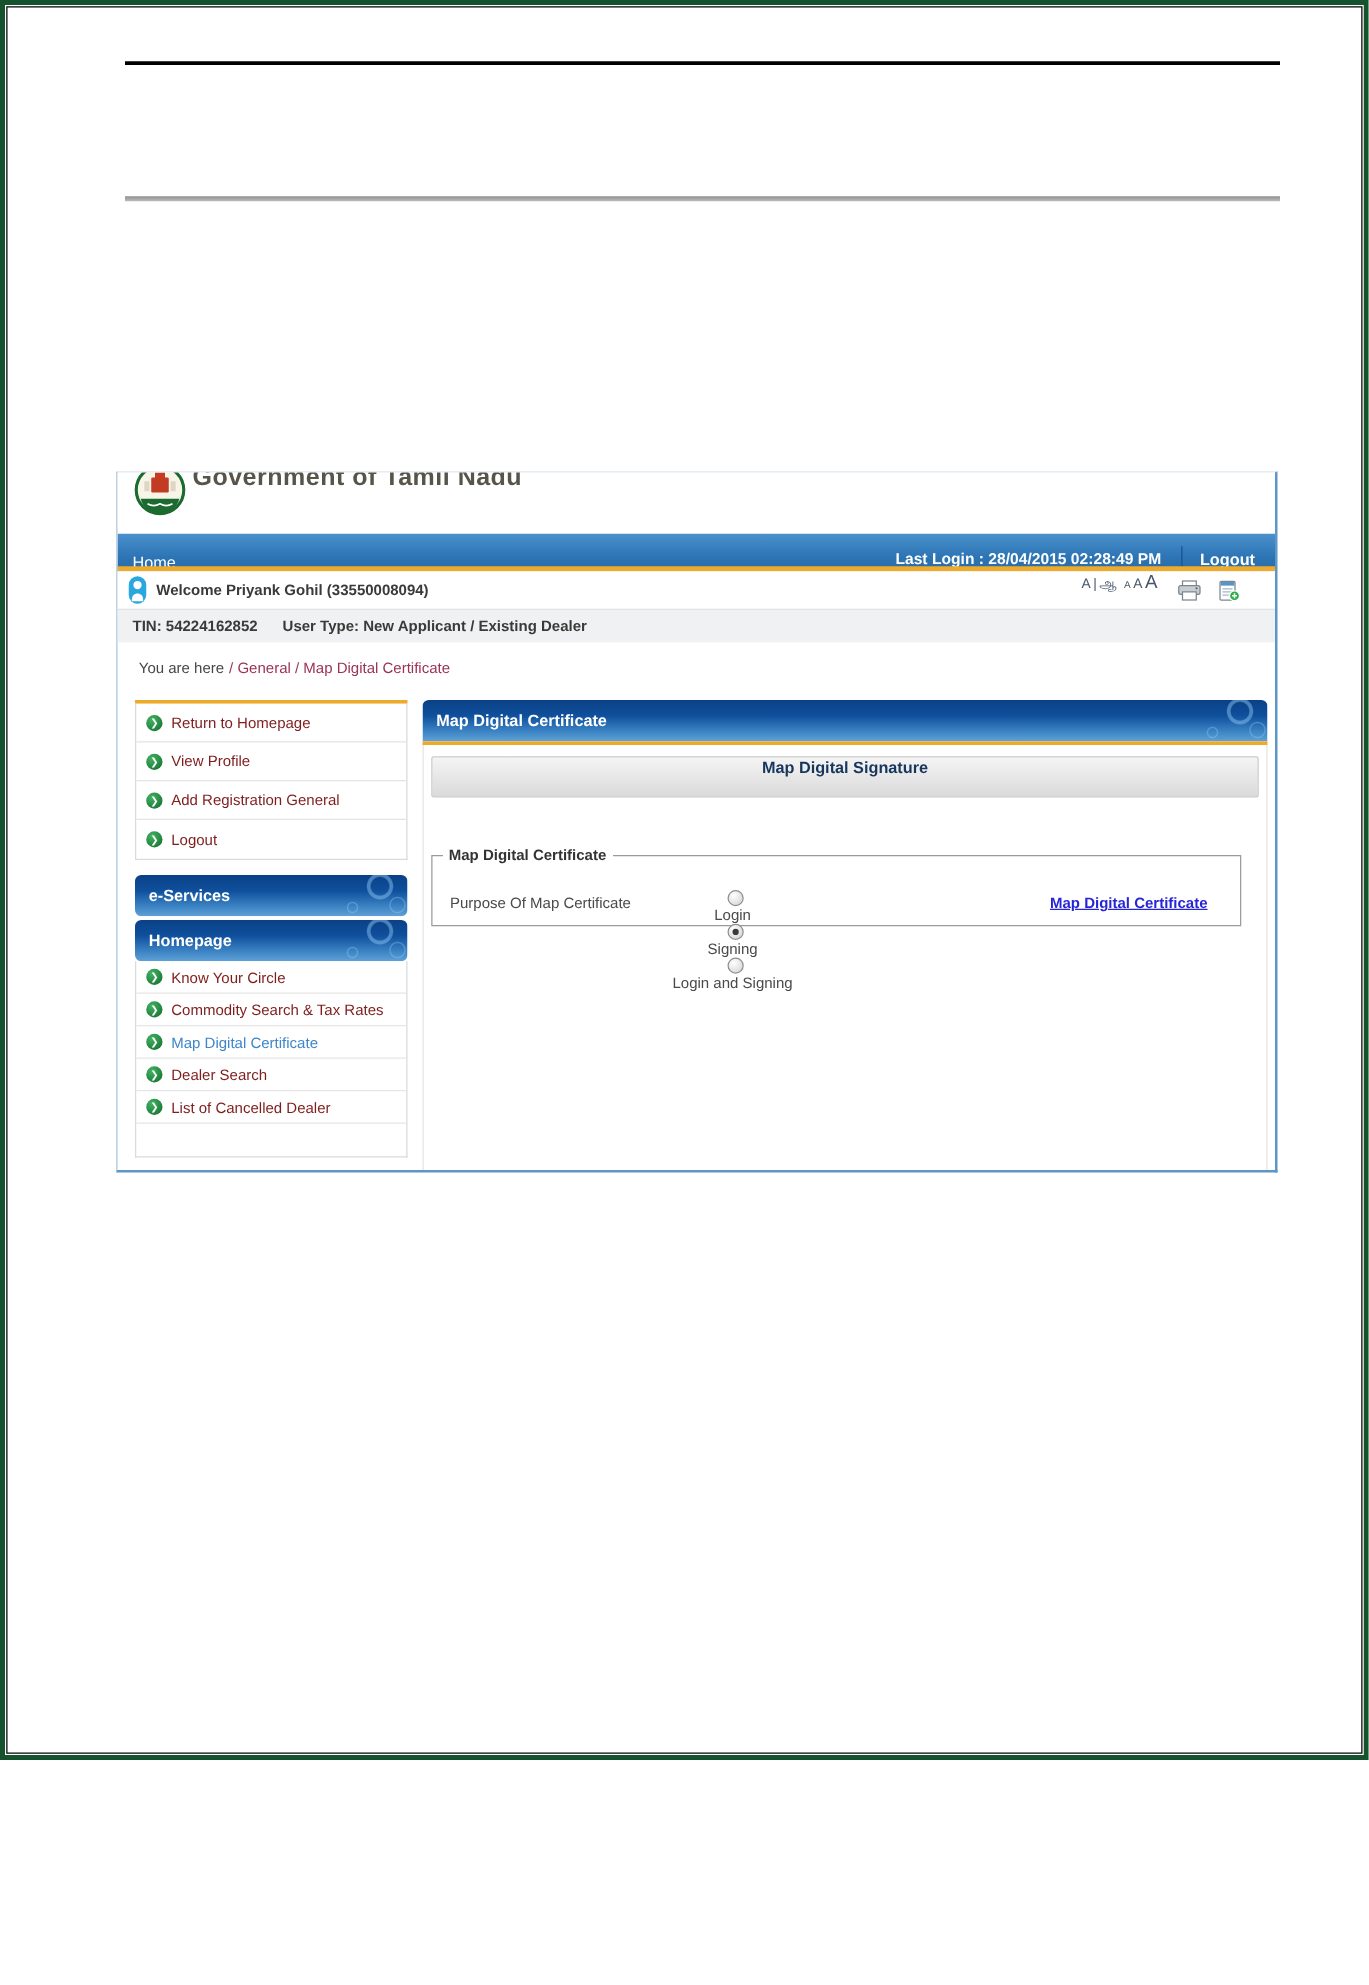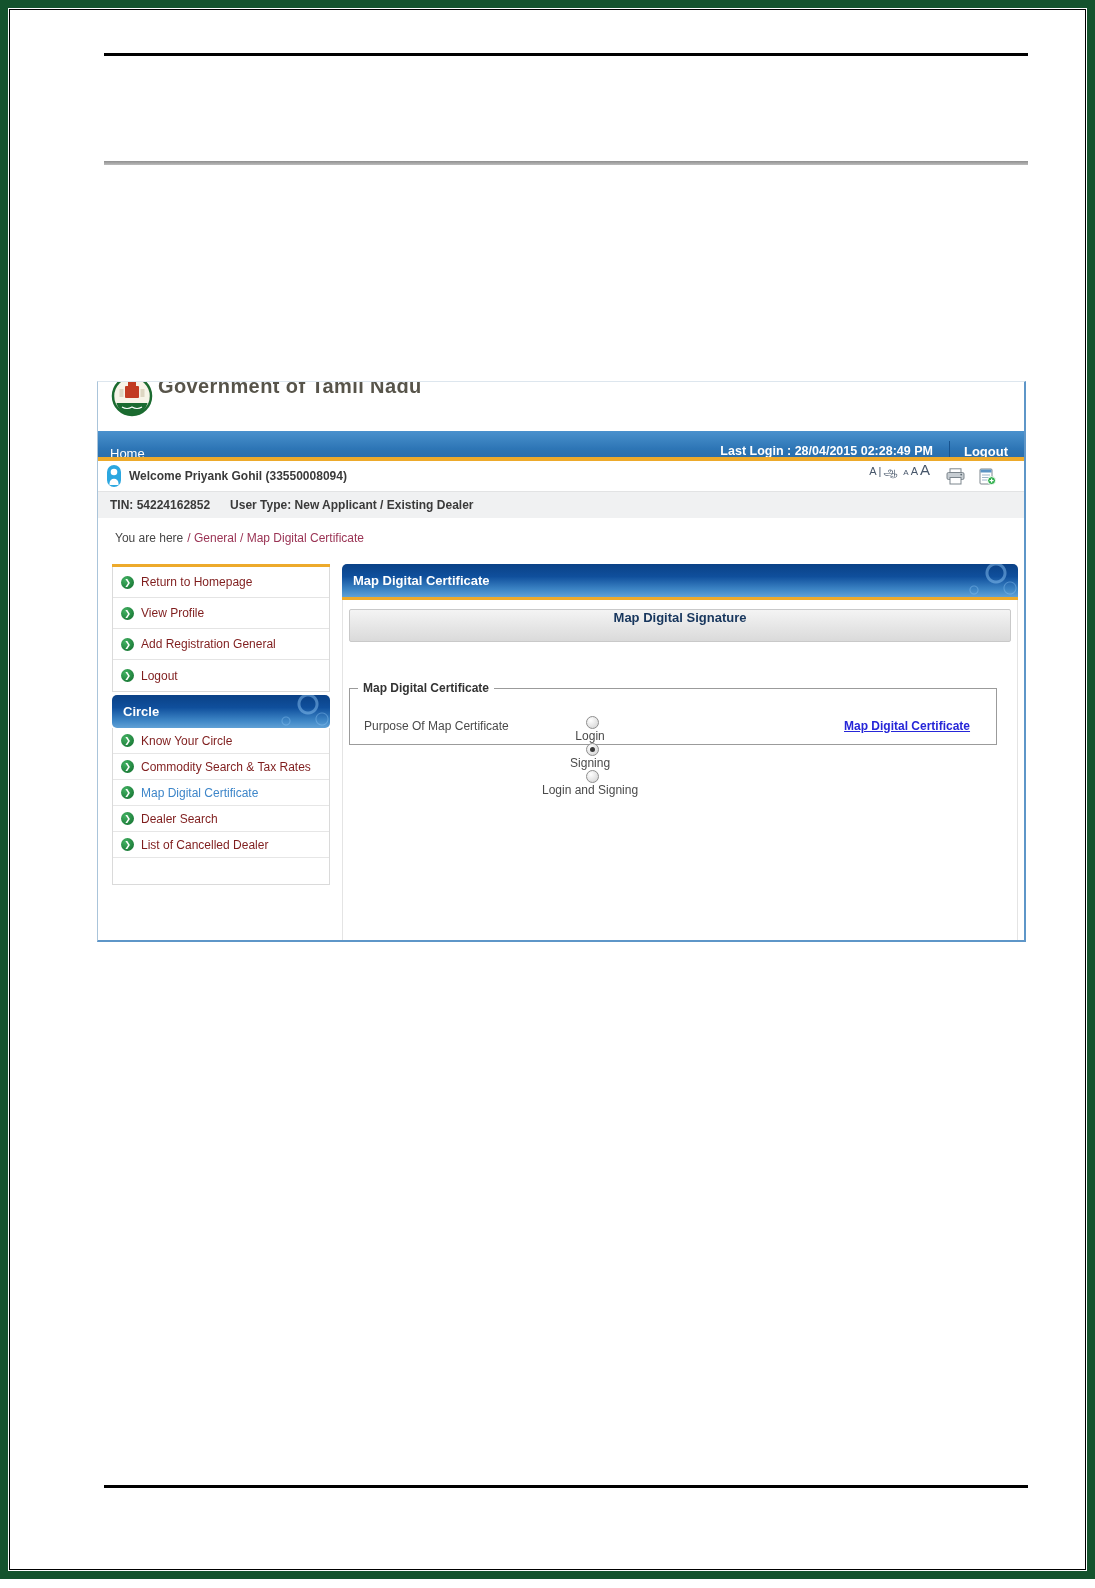--- a/index.html
+++ b/index.html
@@ -1,20 +1,20 @@
 <!DOCTYPE html>
 <html><head>
 <meta charset="utf-8">
 <style>
   * { box-sizing: border-box; }
   html,body { margin:0; padding:0; background:#fff; }
   body { font-family:"Liberation Sans","DejaVu Sans",sans-serif; }
 
-  .page { position:relative; width:1095px; height:1579px; background:#fff;
-          border:8px solid #14532d; overflow:hidden; }
+  .page { position:relative; width:1095px; height:1408px; background:#fff;
+          border:4px solid #14532d; overflow:hidden; }
   .page::after { content:""; position:absolute; inset:1px; border:1px solid #000;
                  pointer-events:none; }
 
   .rule { position:absolute; left:96px; width:924px; }
   .rule-top    { top:45px;  height:3px; background:#000; }
   .rule-mid    { top:153px; height:4px; background:linear-gradient(180deg,#8f8f8f,#bcbcbc); }
   .rule-bottom { top:1477px; height:3px; background:#000; }
 
   
   .screenshot { position:absolute; left:89px; top:373px; width:929px; height:561px;
@@ -205,23 +205,26 @@
             <span class="bullet"></span>
             <span class="side-label">Add Registration General</span>
           </div>
           <div class="side-item">
             <span class="bullet"></span>
             <span class="side-label">Logout</span>
           </div>
         </div>
       </div>
 
+      <div class="panel-header hdr-solo hdr-es">
+        <span>e-Services</span>
+      </div>
 
       <div class="panel-header hdr-solo hdr-gen">
-        <span>Circle</span>
+        <span>Homepage</span>
       </div>
       <div class="panel-body general-body">
         <div class="side-item">
           <span class="bullet"></span>
           <span class="side-label">Know Your Circle</span>
         </div>
         <div class="side-item">
           <span class="bullet"></span>
           <span class="side-label">Commodity Search &amp; Tax Rates</span>
         </div>

